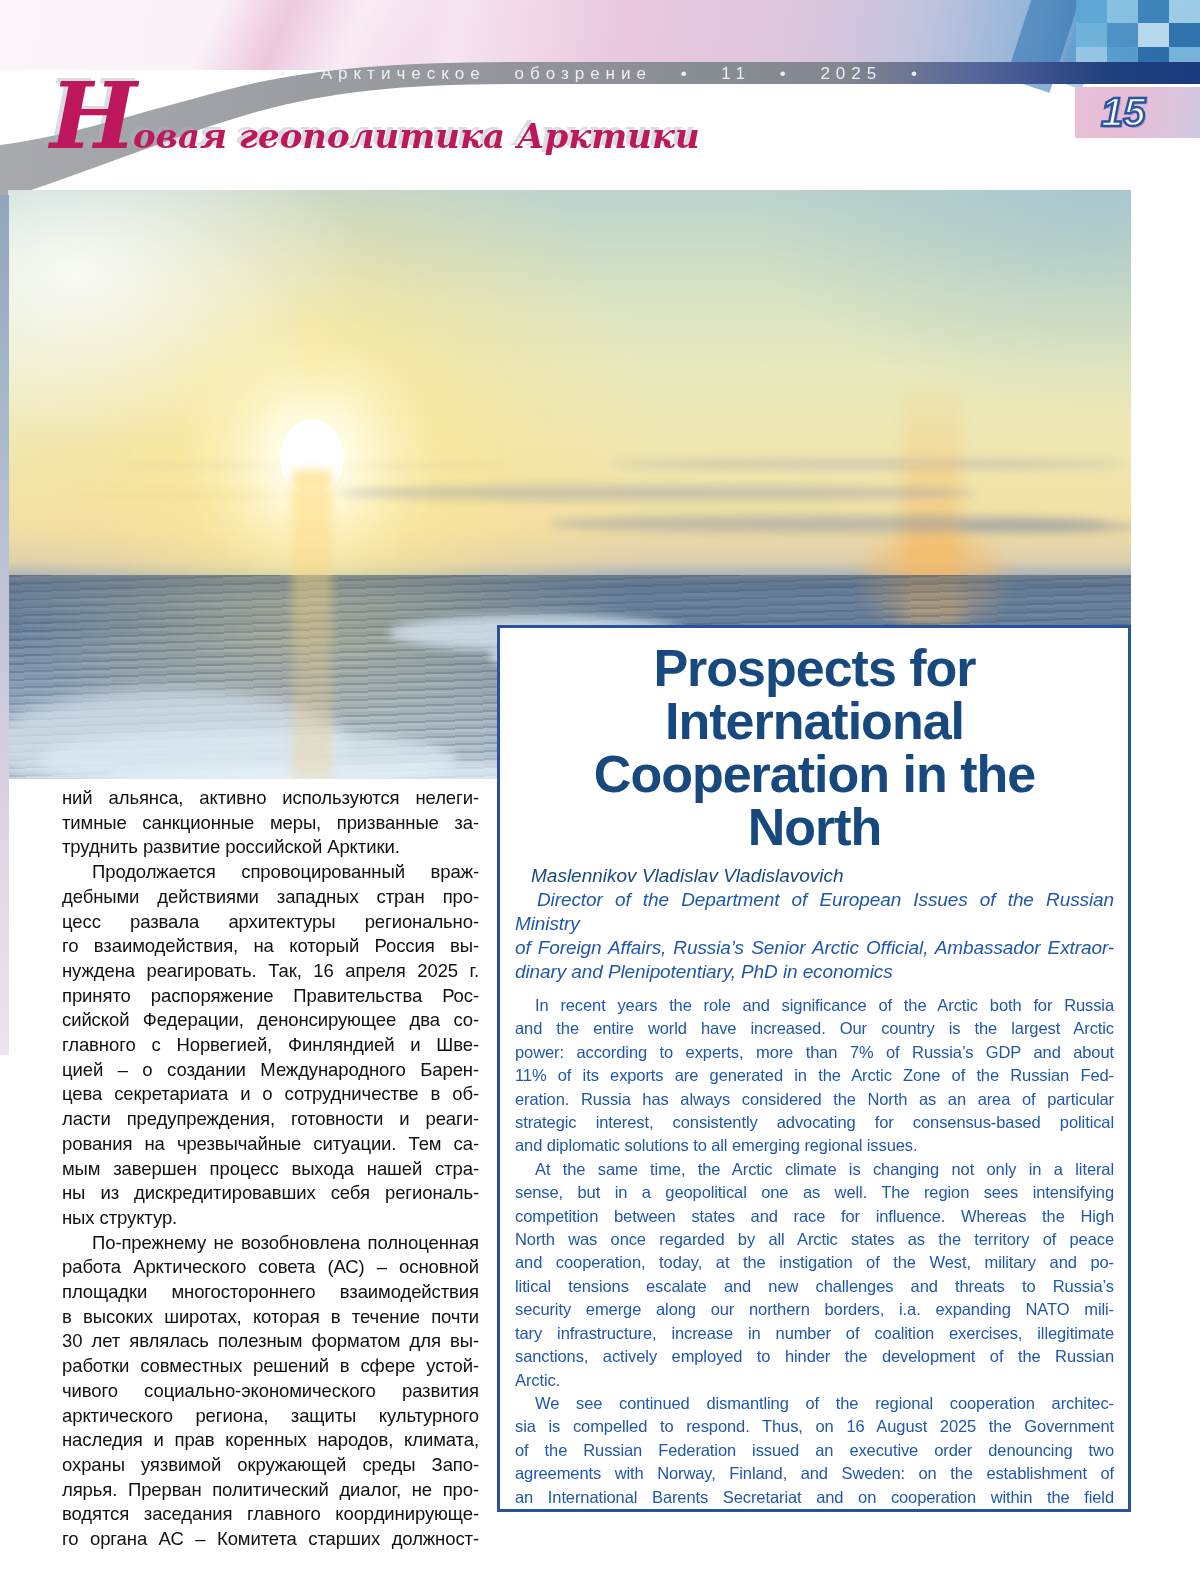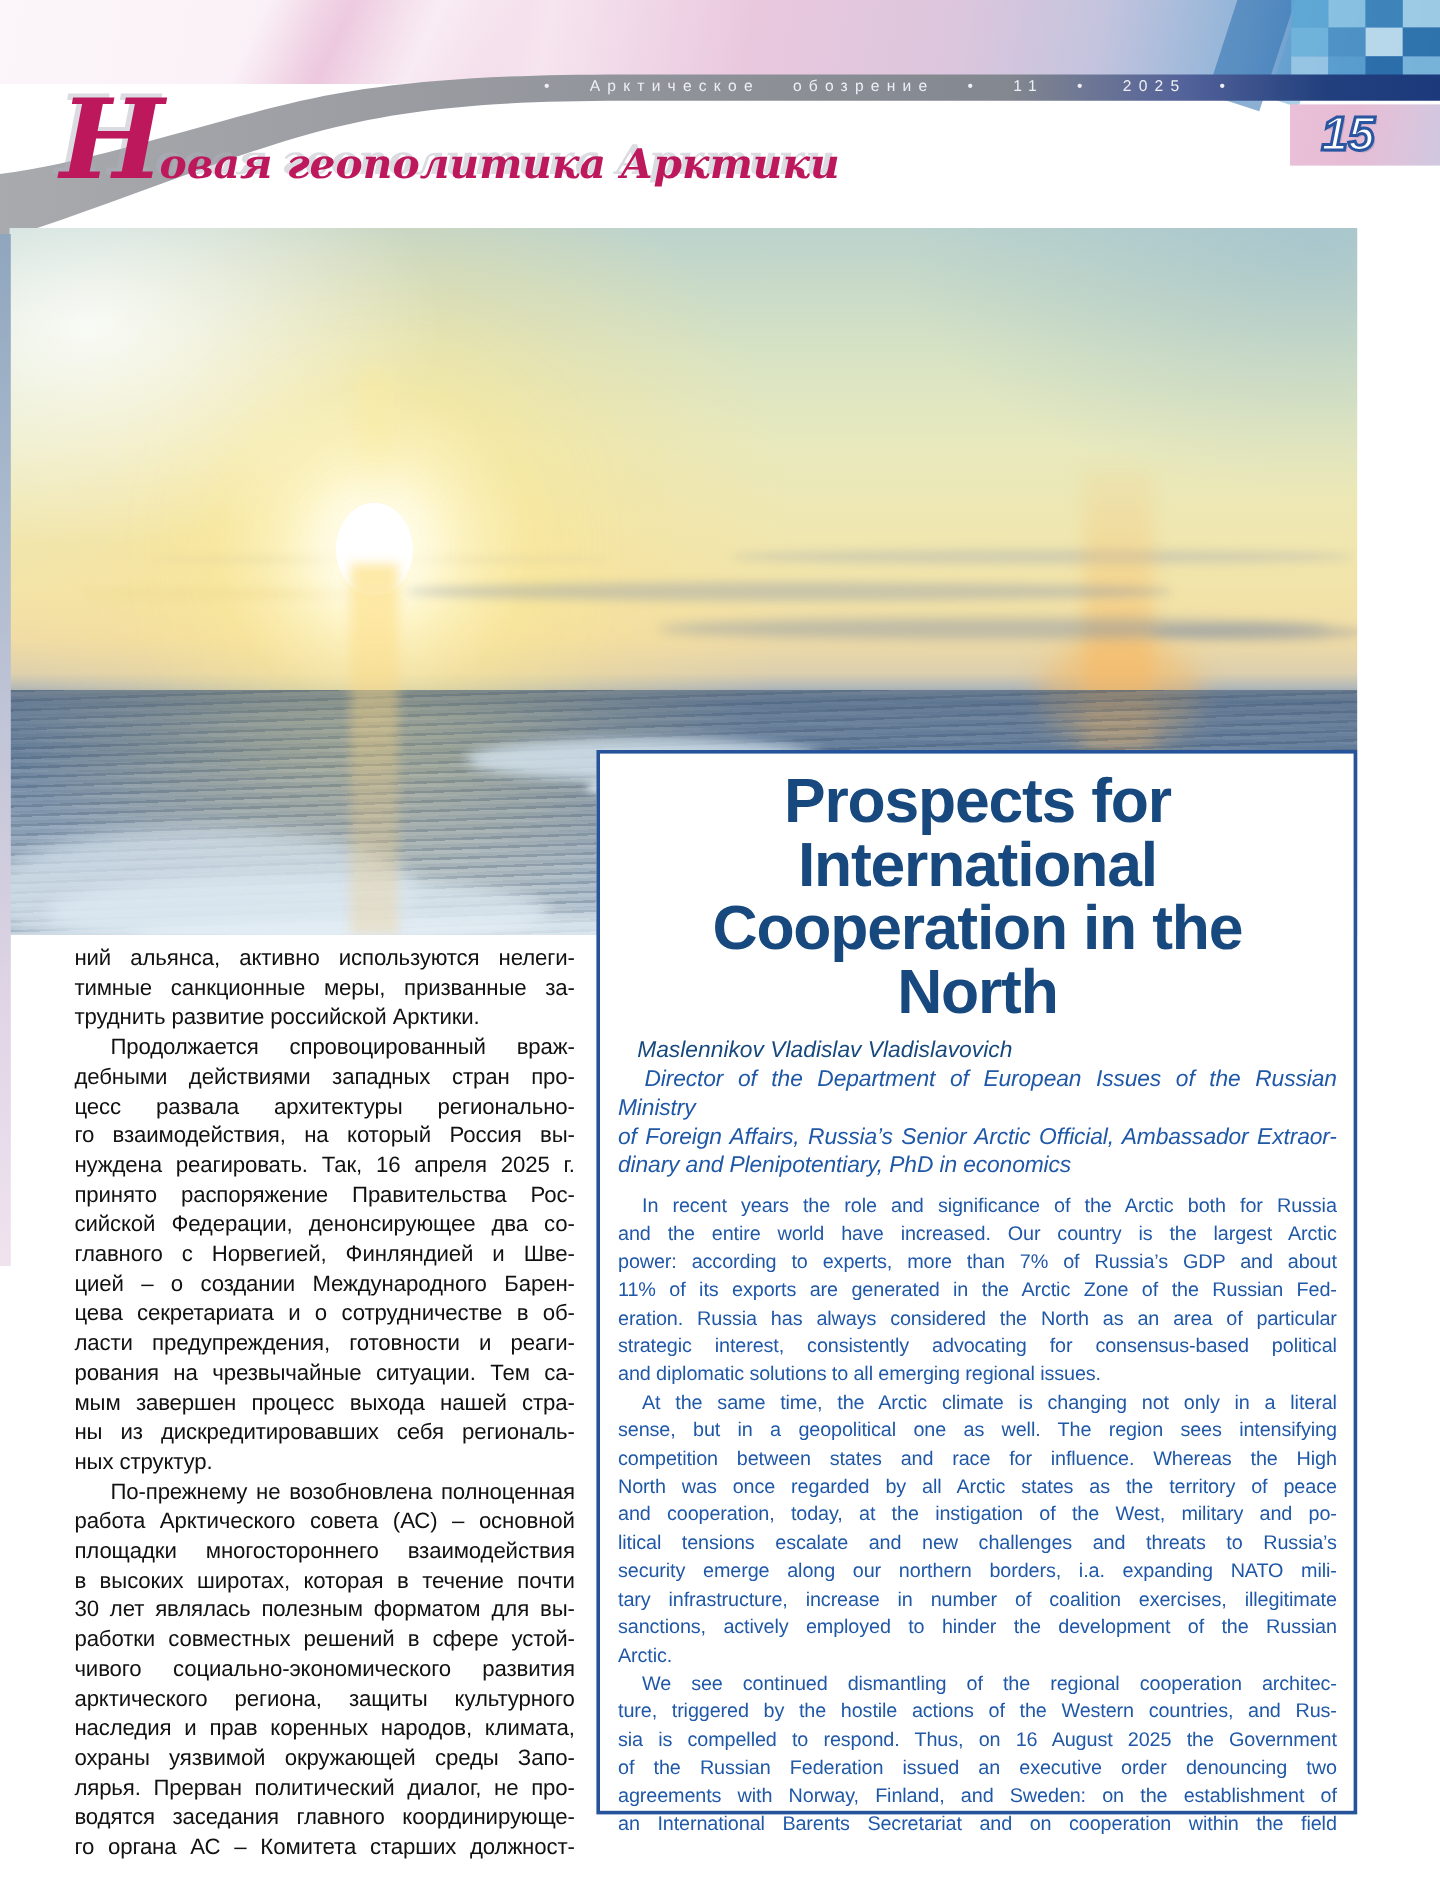--- a/index.html
+++ b/index.html
@@ -16,22 +16,22 @@
   .banner-stripe{position:absolute;left:1020px;top:-12px;width:46px;height:100px;
       background:#2e6fae;opacity:.55;transform:rotate(18deg);}
   .banner-stripe2{position:absolute;left:1072px;top:-12px;width:26px;height:100px;
       background:#5b9fd0;opacity:.5;transform:rotate(18deg);}
   .mosaic{position:absolute;right:0;top:0;width:124px;height:70px;display:grid;
       grid-template-columns:repeat(4,1fr);grid-template-rows:repeat(3,1fr);opacity:.9;}
   .mosaic div{width:100%;height:100%;}
 
   
   .swoosh{position:absolute;left:0;top:56px;width:1200px;height:160px;pointer-events:none;}
-  .journal-line{position:absolute;left:280px;top:64px;width:920px;text-align:center;
-      color:#eef0f5;font-size:13px;letter-spacing:6px;word-spacing:18px;}
+  .journal-line{position:absolute;left:280px;top:64px;width:920px;
+      color:#eef0f5;font-size:17px;letter-spacing:6px;word-spacing:18px;}
 
   
   .pagebox{position:absolute;left:1075px;top:87px;width:125px;height:51px;
       background:linear-gradient(100deg,#eac0d8 0%,#e6bcd5 45%,#dcc4dc 75%,#cfc8e0 100%);
       display:flex;align-items:center;}
   .pagenum{margin-left:26px;font-size:40px;font-weight:bold;font-style:italic;color:#ffffff;
       -webkit-text-stroke:2.5px #2a55a0;
       text-shadow:2px 2px 0 rgba(100,120,170,.35);}
 
   
@@ -253,21 +253,20 @@
           <div class="jl">North was once regarded by all Arctic states as the territory of peace</div>
           <div class="jl">and cooperation, today, at the instigation of the West, military and po-</div>
           <div class="jl">litical tensions escalate and new challenges and threats to Russia’s</div>
           <div class="jl">security emerge along our northern borders, i.a. expanding NATO mili-</div>
           <div class="jl">tary infrastructure, increase in number of coalition exercises, illegitimate</div>
           <div class="jl">sanctions, actively employed to hinder the development of the Russian</div>
           <div class="jl end">Arctic.</div>
         </div>
       <div class="para">
           <div class="jl ind">We see continued dismantling of the regional cooperation architec-</div>
-          <div class="jl">ture, triggered by the hostile actions of the Western countries, and Rus-</div>
           <div class="jl">sia is compelled to respond. Thus, on 16 August 2025 the Government</div>
           <div class="jl">of the Russian Federation issued an executive order denouncing two</div>
           <div class="jl">agreements with Norway, Finland, and Sweden: on the establishment of</div>
           <div class="jl">an International Barents Secretariat and on cooperation within the field</div>
         </div>
     </div>
   </div>
 
 </div>
 

